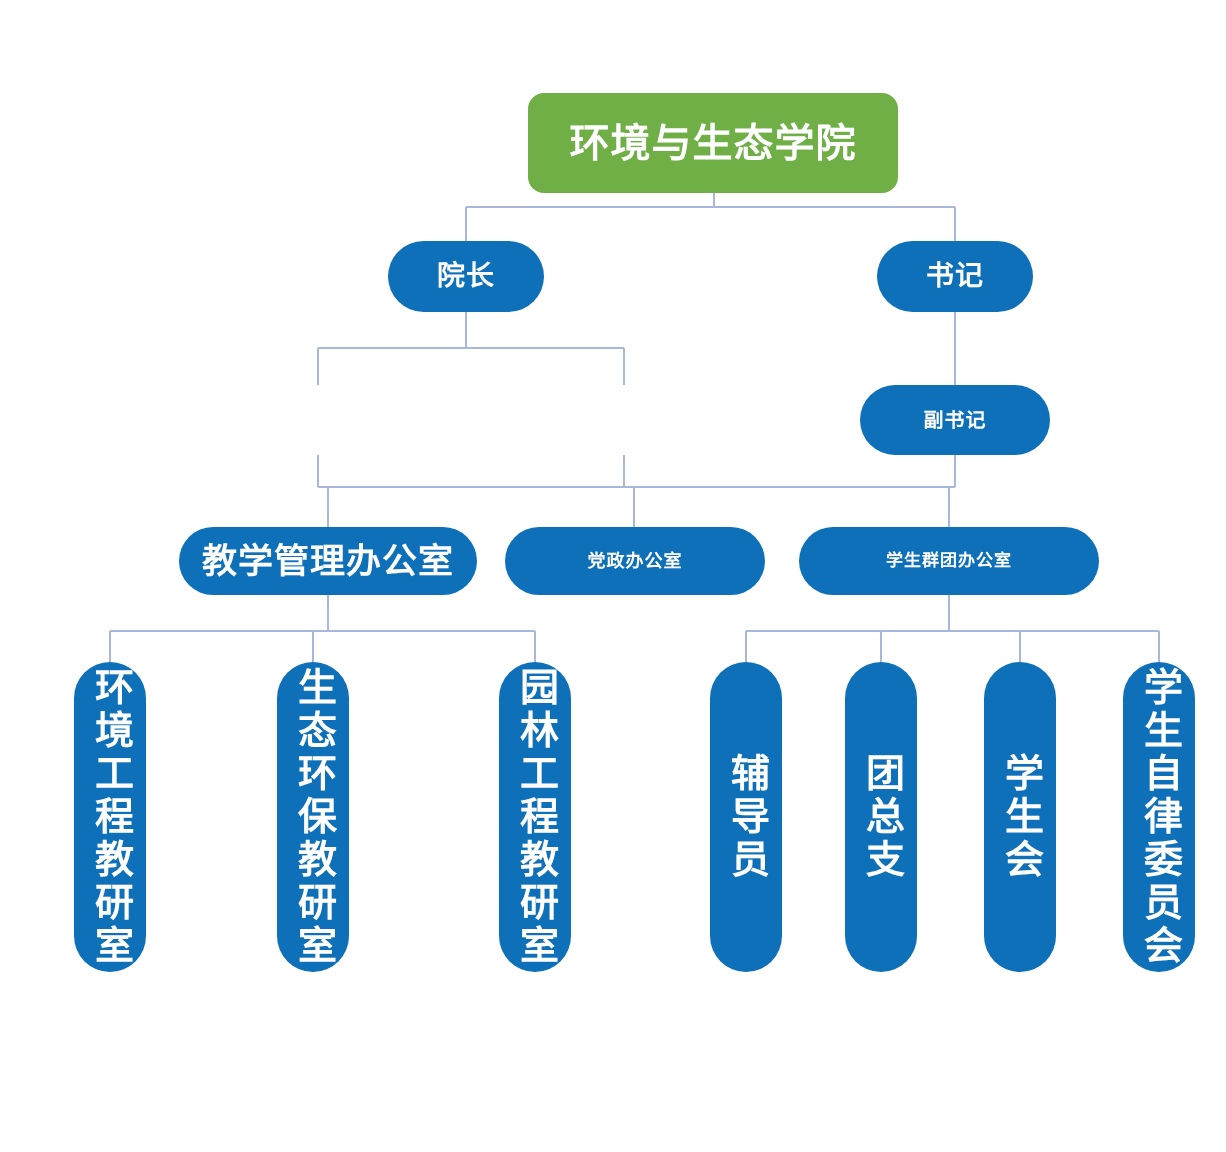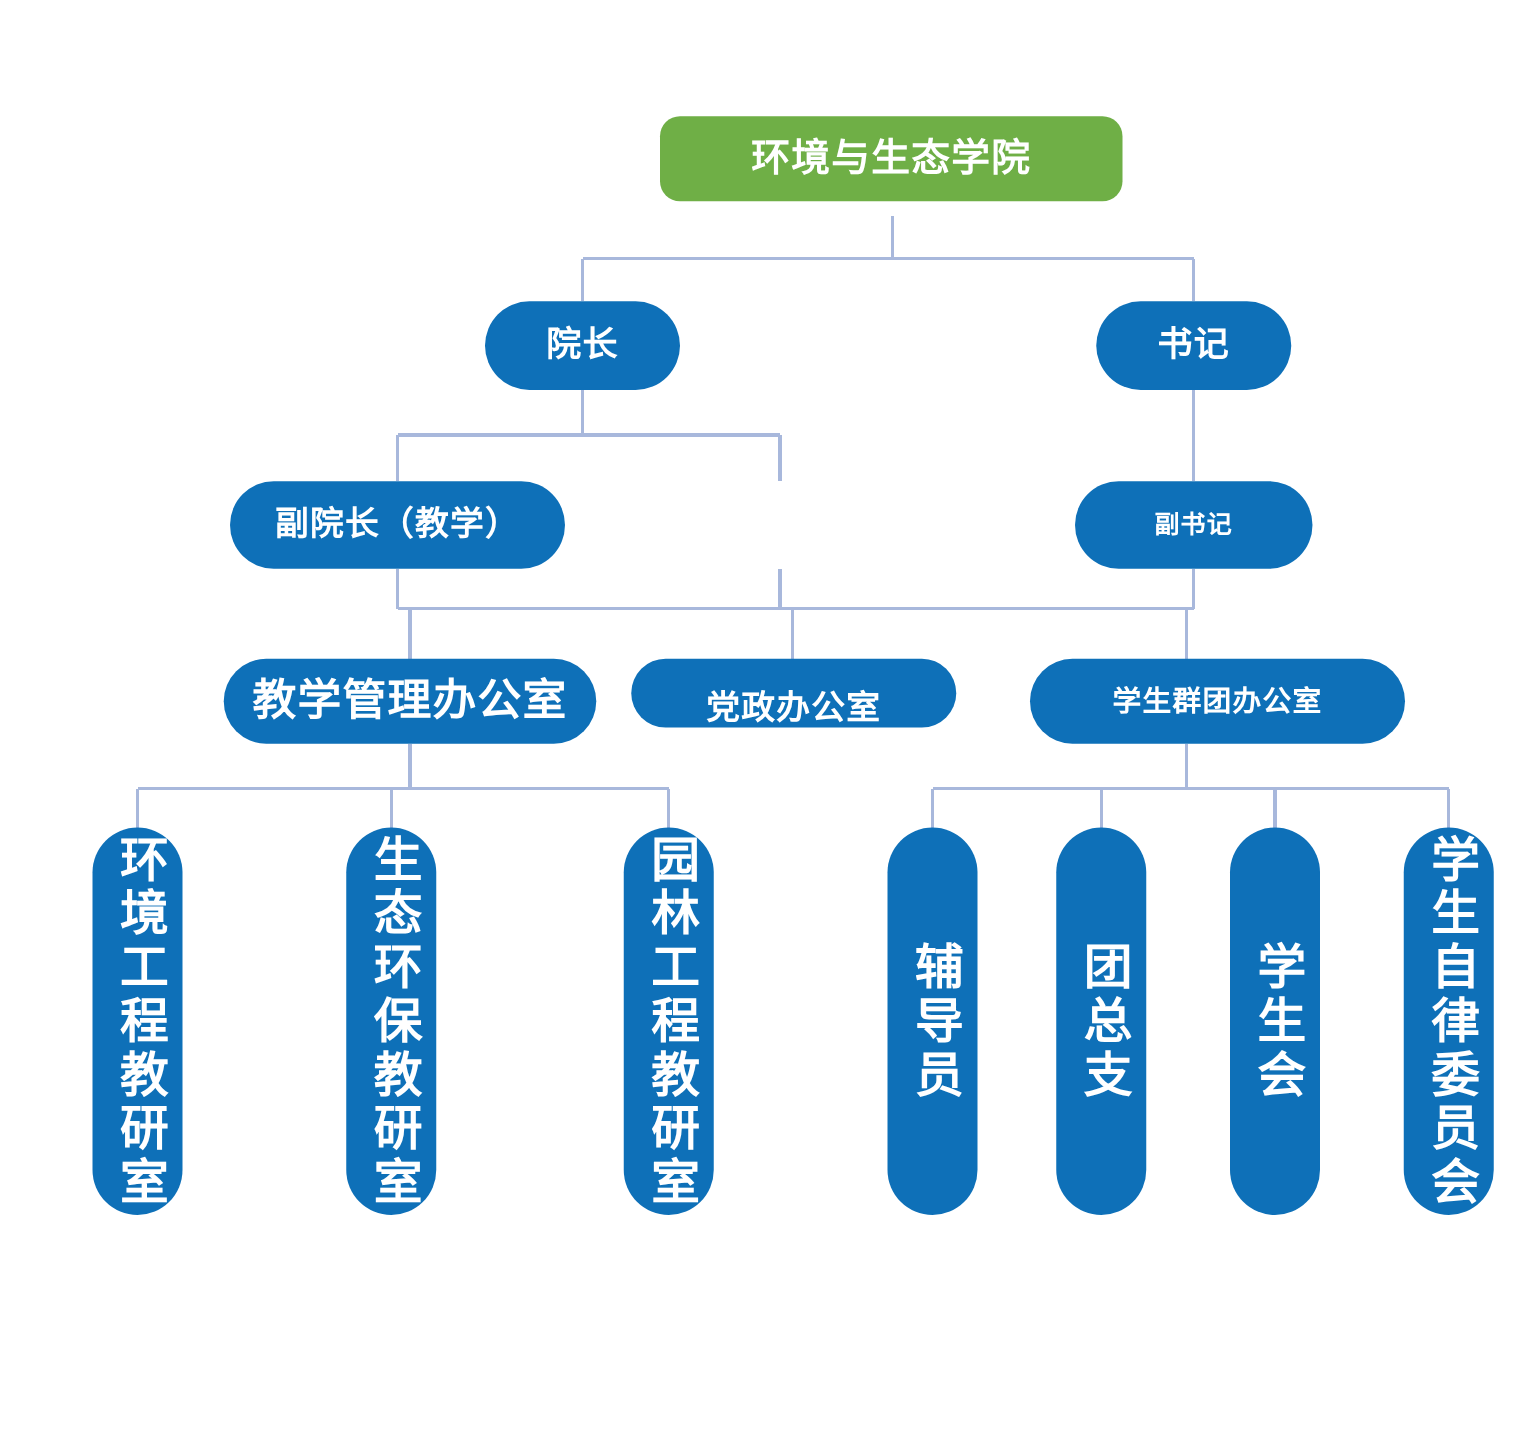--- a/index.html
+++ b/index.html
@@ -101,50 +101,47 @@
 
       <path d="M 949 595 L 949 631"></path>
       <path d="M 746 631 L 1159 631"></path>
       <path d="M 746 631 L 746 662"></path>
       <path d="M 881 631 L 881 662"></path>
       <path d="M 1020 631 L 1020 662"></path>
       <path d="M 1159 631 L 1159 662"></path>
     </g>
   </svg>
 
-  <div class="node root" style="left:528px; top:93px; width:370px; height:68px; font-size:31px;">
+  <div class="node root" style="left:528px; top:93px; width:370px; height:100px; font-size:40px;">
     <span class="label">环境与生态学院</span>
   </div>
 
   <div class="node blue pill" style="left:877px; top:241px; width:156px; height:71px; font-size:28px;">
     <span class="label">书记</span>
   </div>
 
   <div class="node blue pill" style="left:388px; top:241px; width:156px; height:71px; font-size:28px;">
     <span class="label">院长</span>
   </div>
 
-  <div class="node blue pill" style="left:184px; top:385px; width:268px; height:70px; font-size:27px;">
-    <span class="label">副院长（教学）</span>
-  </div>
 
 
   <div class="node blue pill" style="left:860px; top:385px; width:190px; height:70px; font-size:20px;">
     <span class="label">副书记</span>
   </div>
 
   <div class="node blue pill" style="left:179px; top:527px; width:298px; height:68px; font-size:35px;">
     <span class="label">教学管理办公室</span>
   </div>
 
-  <div class="node blue pill" style="left:505px; top:527px; width:260px; height:55px; font-size:27px;align-items:flex-end;">
+  <div class="node blue pill" style="left:505px; top:527px; width:260px; height:68px; font-size:18px;">
     <span class="label">党政办公室</span>
   </div>
 
-  <div class="node blue pill" style="left:824px; top:527px; width:300px; height:68px; font-size:23px;">
+  <div class="node blue pill" style="left:799px; top:527px; width:300px; height:68px; font-size:17px;">
     <span class="label">学生群团办公室</span>
   </div>
 
   <div class="node blue vertical" style="left:74px; top:662px; width:72px; height:310px; font-size:39px;">
     <span class="label">环境工程教研室</span>
   </div>
 
   <div class="node blue vertical" style="left:277px; top:662px; width:72px; height:310px; font-size:39px;">
     <span class="label">生态环保教研室</span>
   </div>

